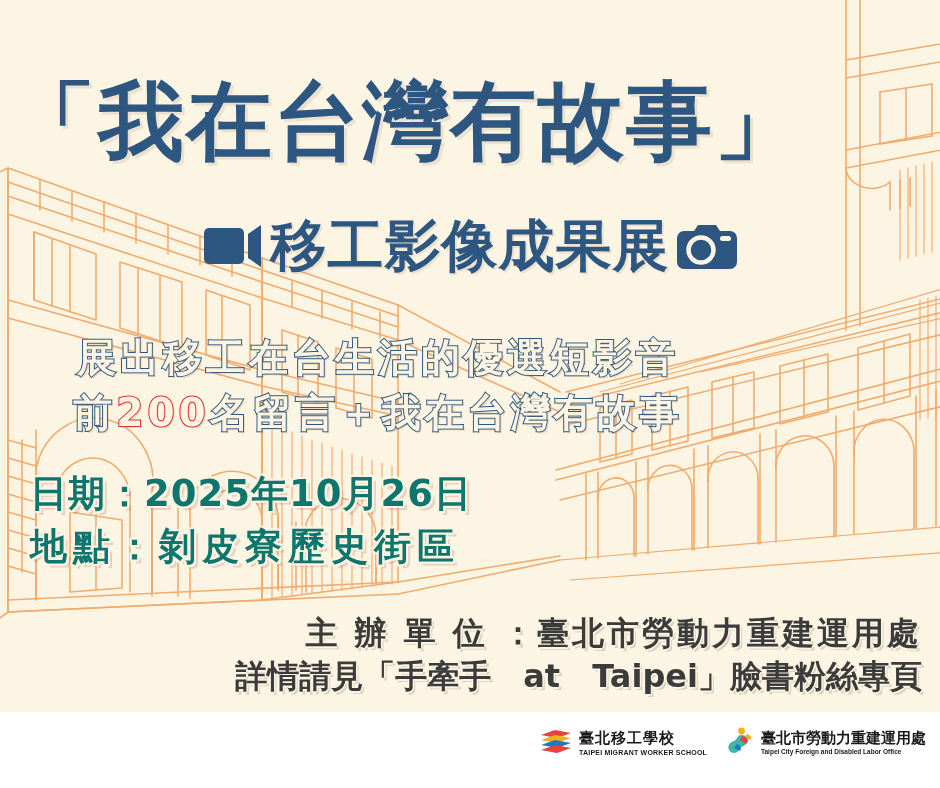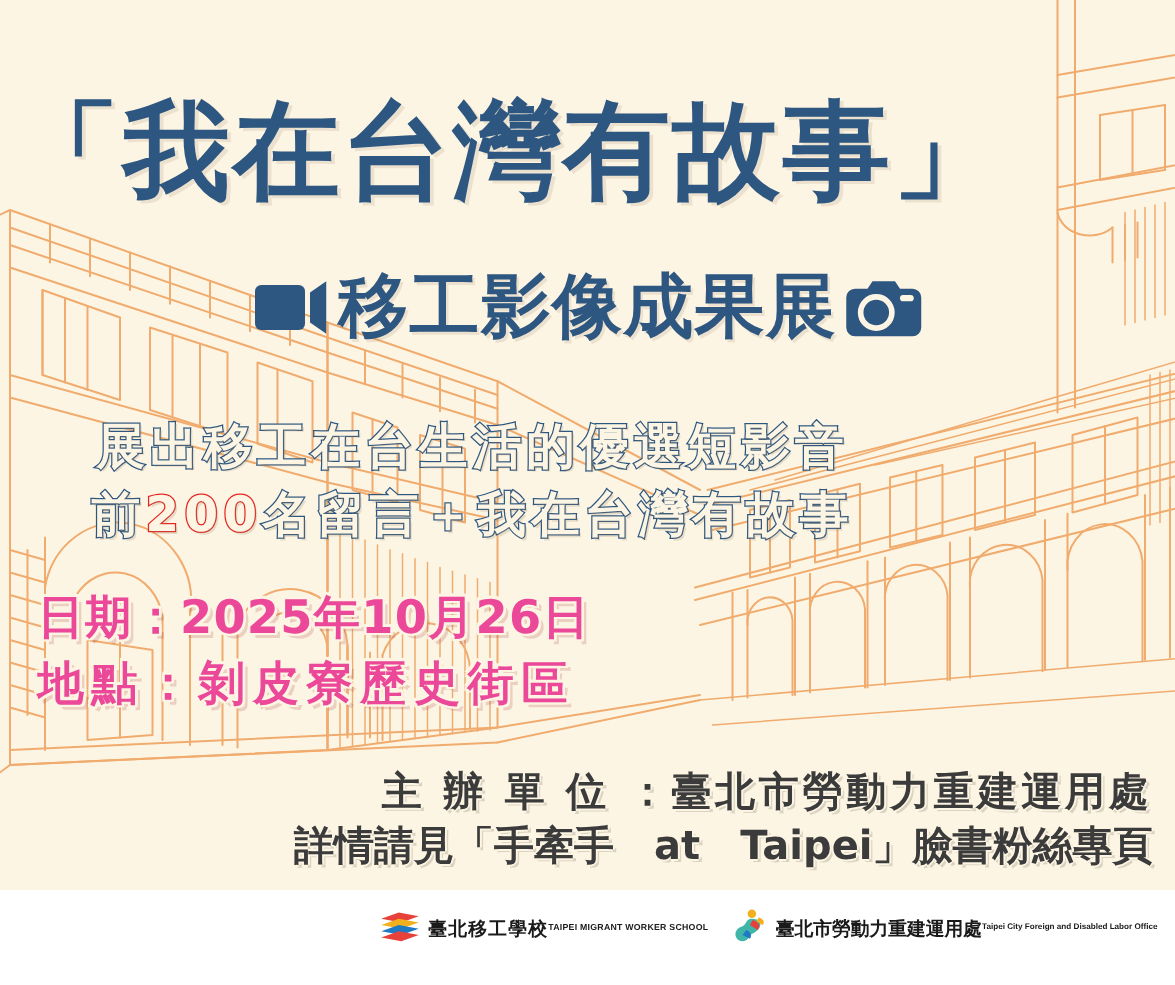--- a/index.html
+++ b/index.html
@@ -113,21 +113,21 @@
   .info-block {
     position: absolute;
     left: 30px; top: 468px;
     text-align: left;
   }
   .info-line {
     font-family: "DejaVu Sans", "Liberation Sans", sans-serif;
     font-size: 37px;
     font-weight: 700;
     line-height: 1.42;
-    color: #ec4899;
+    color: #0f766e;
     letter-spacing: 1px;
     white-space: nowrap;
     text-shadow:
        2px 0 0 #fdf5e3, -2px 0 0 #fdf5e3,
        0 2px 0 #fdf5e3, 0 -2px 0 #fdf5e3,
        2px 2px 0 #fdf5e3, -2px 2px 0 #fdf5e3,
        2px -2px 0 #fdf5e3, -2px -2px 0 #fdf5e3,
        4px 4px 0 rgba(157,43,43,0.18);
   }
   .info-line.spaced { letter-spacing: 6px; }
@@ -160,21 +160,21 @@
     display: flex;
     align-items: center;
     gap: 18px;
   }
   .logo {
     display: flex;
     align-items: center;
     gap: 6px;
   }
   .logo-mark { flex: 0 0 auto; display: block; }
-  .logo-text { display: flex; flex-direction: row; line-height: 1; }
+  .logo-text { display: flex; flex-direction: column; line-height: 1; }
   .logo-cn {
     font-family: "DejaVu Serif", "Liberation Serif", serif;
     font-weight: 700;
     color: #1a1a1a;
   }
   .logo-en {
     font-family: "Liberation Sans", "DejaVu Sans", sans-serif;
     font-weight: 700;
     color: #1a1a1a;
   }

